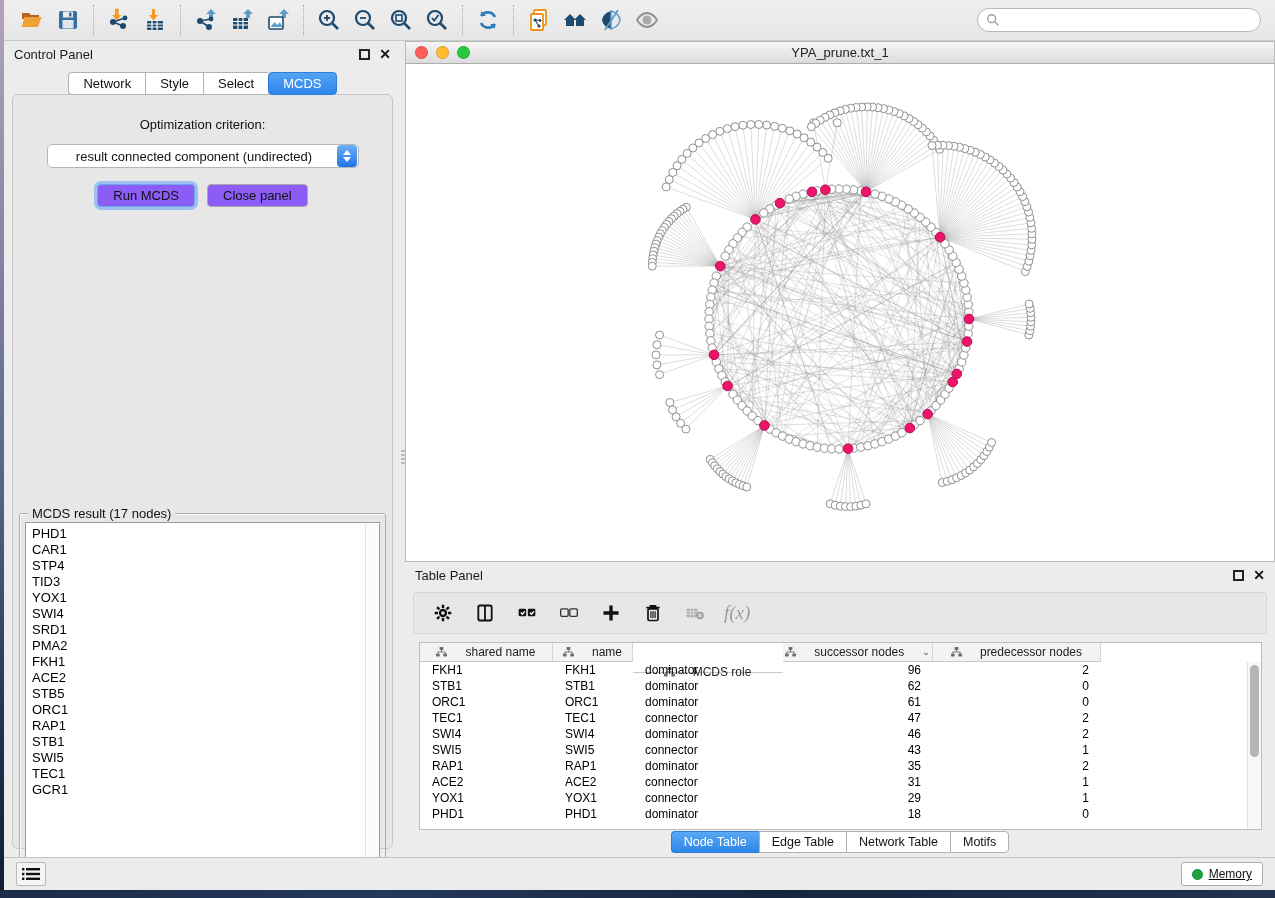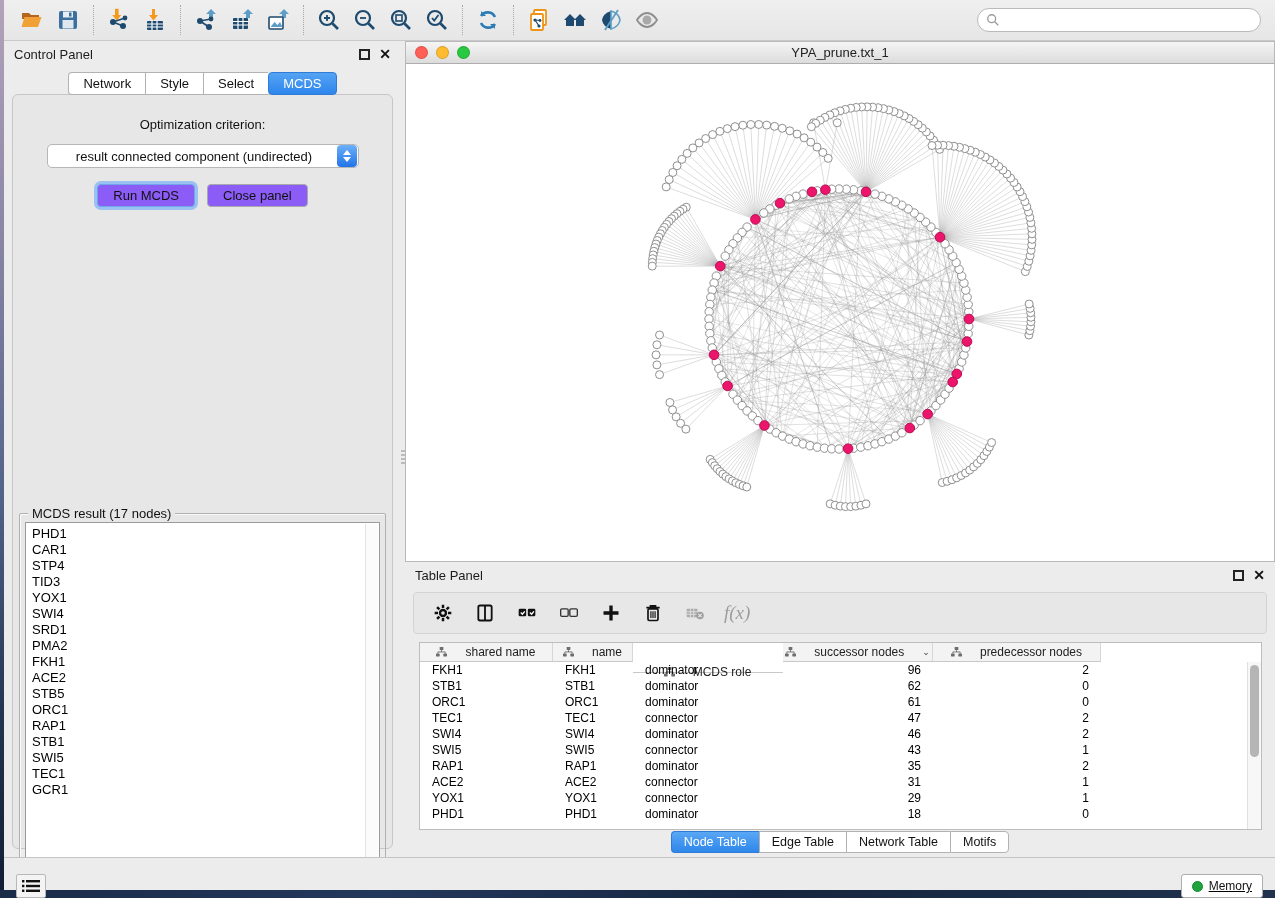--- a/index.html
+++ b/index.html
@@ -105,21 +105,21 @@
 
   .tp-tabs { position:absolute; left:0; right:0; bottom:5px; display:flex; justify-content:center; }
   .tp-tab { font-size:12.5px; padding:3px 12px; background:#fff; border:1px solid #b2b2b2; border-right:none;
     color:#111; cursor:pointer; }
   .tp-tab:first-child { border-radius:4px 0 0 4px; }
   .tp-tab:last-child { border-right:1px solid #b2b2b2; border-radius:0 4px 4px 0; }
   .tp-tab.sel { background:linear-gradient(#5aa7f5,#2e87ea); color:#fff; border-color:#2e7cd6; }
 
   
   .status-bar { position:absolute; left:0; bottom:0; width:100%; height:32px; background:#ececec;
-    border-top:1px solid #c4c4c4; display:flex; align-items:flex-start; padding:16px 12px;text-decoration:underline; }
+    border-top:1px solid #c4c4c4; display:flex; align-items:center; padding:16px 12px;text-decoration:underline; }
   .list-btn { width:30px; height:24px; background:#f4f4f4; border:1px solid #b8b8b8; border-radius:2px;
     display:flex; align-items:center; justify-content:center; cursor:pointer; }
   .memory-btn { margin-left:auto; height:24px; background:#fff; border:1px solid #adadad; border-radius:3px;
     display:flex; align-items:center; gap:6px; padding:0 10px; cursor:pointer; font-size:12px; color:#111; }
   .mem-dot { width:11px; height:11px; border-radius:50%; background:#1fa33c; border:1px solid #128a2e; }
 
   .vsplit-grip { position:absolute; left:397px; top:450px; width:4px; height:16px;
     background:repeating-linear-gradient(#bbb 0 2px, transparent 2px 4px); }
 </style>
 </head>

